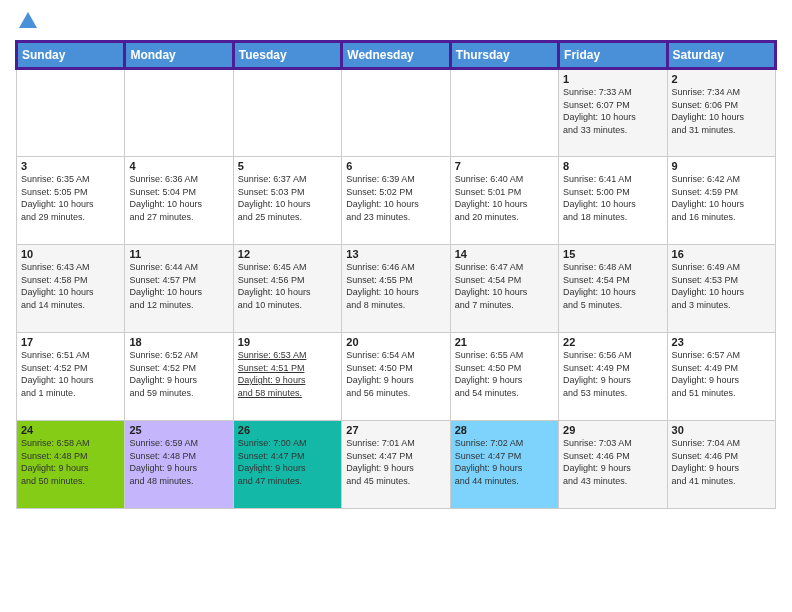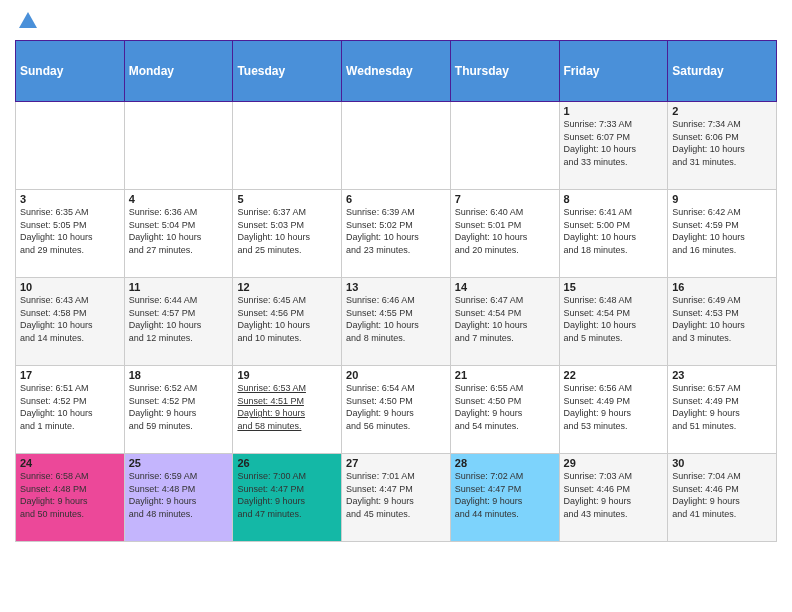--- a/index.html
+++ b/index.html
@@ -60,23 +60,23 @@
     .calendar {
       width: 100%;
       border-collapse: collapse;
       table-layout: fixed;
     }
     .calendar thead th {
       background-color: #4a90d9;
       color: #fff;
       font-size: 12px;
       font-weight: bold;
-      padding: 23px 4px;
+      padding: 5px 4px;
       text-align: left;
-      border: 1px solid #4c1d95;
+      border: 3px solid #4c1d95;
     }
     .calendar tbody td {
       border: 1px solid #ccc;
       vertical-align: top;
       padding: 3px 4px;
       font-size: 9.5px;
       color: #222;
       height: 88px;
       background: #fff;
     }
@@ -302,21 +302,21 @@
           </td>
           <td style="background: rgb(255, 255, 255);">
             <span class="day-num">23</span>
             <div class="day-detail" style="white-space: pre-line;">Sunrise: 6:57 AM
 Sunset: 4:49 PM
 Daylight: 9 hours
 and 51 minutes.</div>
           </td>
         </tr>
         <tr>
-          <td style="background: #ec4899;">
+          <td style="background: #84cc16;">
             <span class="day-num">24</span>
             <div class="day-detail" style="white-space: pre-line;">Sunrise: 6:58 AM
 Sunset: 4:48 PM
 Daylight: 9 hours
 and 50 minutes.</div>
           </td>
           <td style="background: #c4b5fd;">
             <span class="day-num">25</span>
             <div class="day-detail" style="white-space: pre-line;">Sunrise: 6:59 AM
 Sunset: 4:48 PM

